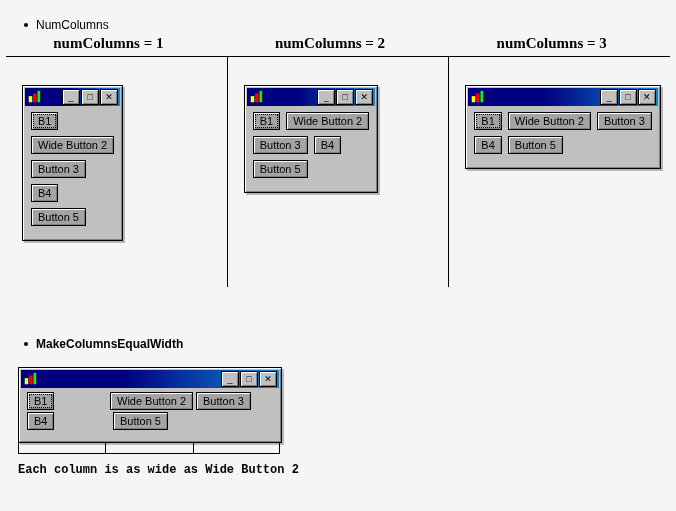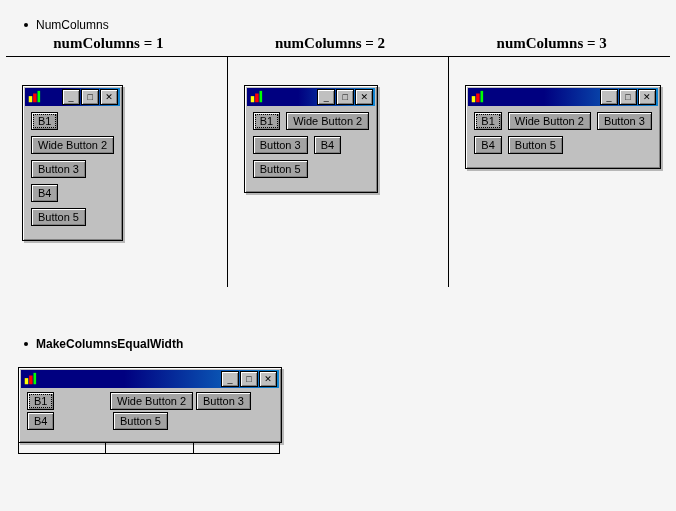--- a/index.html
+++ b/index.html
@@ -229,13 +229,14 @@
         </div>
       </div>
     </div>
     <div class="ruler" style="width:262px">
       <div class="ruler-cell" style="width:87px"></div>
       <div class="ruler-cell" style="width:87px"></div>
       <div class="ruler-cell" style="width:86px"></div>
     </div>
   </div>
 
+  <div class="caption">Each column is as wide as Wide Button 2</div>
 </div>
 
 </body></html>

